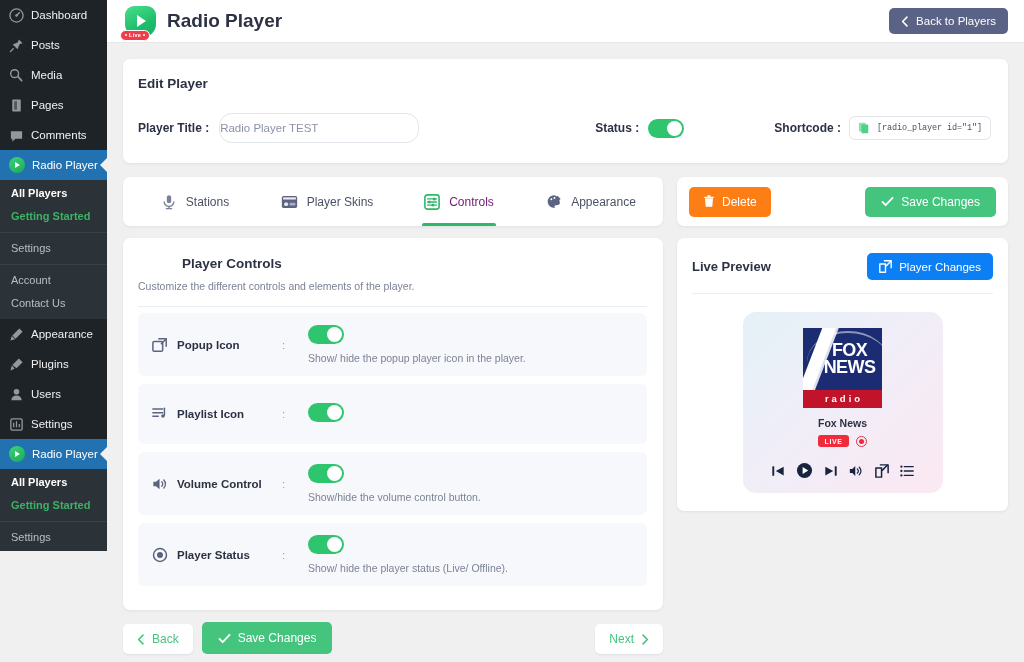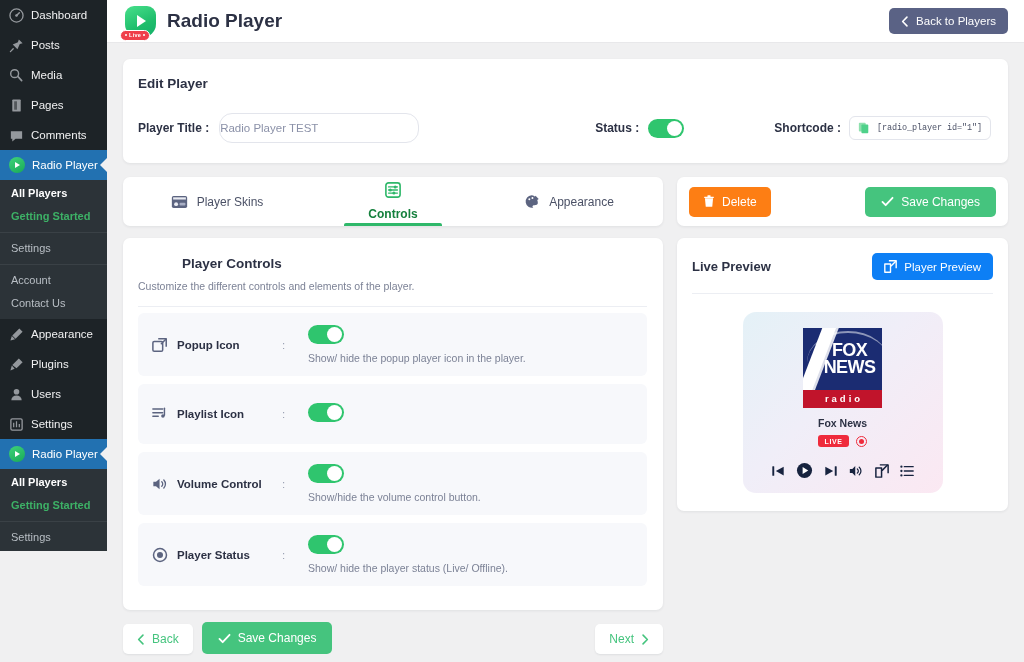--- a/index.html
+++ b/index.html
@@ -116,21 +116,21 @@
     border-radius: 50%; background: #fff;
   }
 
   
   .strip { display: flex; gap: 14px; margin-top: 14px; }
   .tabs-card { flex: 0 0 540px; height: 49px; display: flex; align-items: stretch; padding: 0 6px; }
   .tab {
     flex: 1; display: flex; align-items: center; justify-content: center; gap: 9px;
     font-size: 12px; color: #4b5166; position: relative; cursor: pointer;
   }
-  .tab.active { color: #15803d; font-weight: bold; flex-direction: column; }
+  .tab.active { color: #701a75; font-weight: normal; }
   .tab.active::after {
     content: ""; position: absolute; bottom: 0; left: 22%; right: 22%;
     height: 3px; background: #2fb86a; border-radius: 2px 2px 0 0;
   }
   .actions-card {
     flex: 1; height: 49px; display: flex; align-items: center;
     justify-content: space-between; padding: 0 12px;
   }
   .btn { border: none; border-radius: 5px; font-family: inherit; cursor: pointer;
          display: inline-flex; align-items: center; gap: 7px; }
@@ -414,20 +414,30 @@
                 </svg>
               </span>
             <span class="code">[radio_player id="1"]</span>
           </div>
         </div>
       </div>
     </div>
 
     <div class="strip">
       <div class="card tabs-card">
+        <div class="tab">
+          <span>
+              <svg viewBox="0 0 18 18" width="16" height="16">
+                <rect x="6.5" y="1.5" width="5" height="9" rx="2.5" fill="#7a819a"></rect>
+                <path d="M3.5 8.5 a5.5 5.5 0 0 0 11 0" fill="none" stroke="#7a819a" stroke-width="1.5"></path>
+                <path d="M9 14 v2.5 M6 16.5 h6" stroke="#7a819a" stroke-width="1.5" stroke-linecap="round"></path>
+              </svg>
+            </span>
+          <span>Stations</span>
+        </div>
         <div class="tab">
           <span>
               <svg viewBox="0 0 20 16" width="17" height="14">
                 <rect x="1" y="1" width="18" height="14" rx="2" fill="#5c6480"></rect>
                 <rect x="2.5" y="2.5" width="15" height="2.6" fill="#e9ebf2"></rect>
                 <circle cx="6" cy="10.5" r="2.3" fill="#e9ebf2"></circle>
                 <rect x="10" y="9" width="7" height="3" rx="1.2" fill="#a8aec4"></rect>
               </svg>
             </span>
           <span>Player Skins</span>
@@ -591,21 +601,21 @@
           <div class="preview-head">
             <span class="preview-title">Live Preview</span>
             <button class="btn btn-preview">
               <span>
                   <svg viewBox="0 0 16 16" width="13" height="13">
                     <path d="M1 5 h7 v10 H1 Z" fill="none" stroke="#fff" stroke-width="1.7" stroke-linejoin="round"></path>
                     <path d="M6 1 h9 v9" fill="none" stroke="#fff" stroke-width="1.7" stroke-linejoin="round"></path>
                     <path d="M9 7 L14.5 1.5" stroke="#fff" stroke-width="1.7" stroke-linecap="round"></path>
                   </svg>
                 </span>
-              <span>Player Preview</span>
+              <span>Player Changes</span>
             </button>
           </div>
           <div class="preview-divider"></div>
 
           <div class="player-box">
             <div class="fox-logo">
               <div class="fox-top">
                 <div class="fox-arc"></div>
                 <div class="fox-slash"></div>
                 <div class="fox-slash2"></div>

